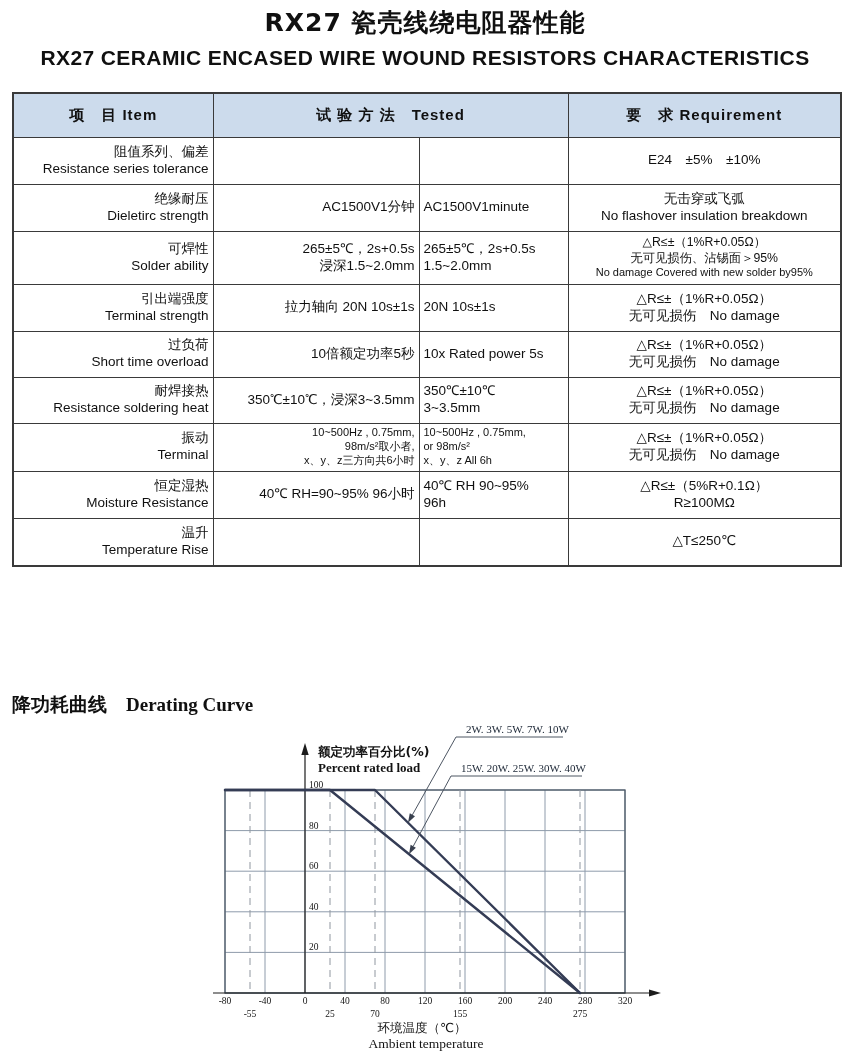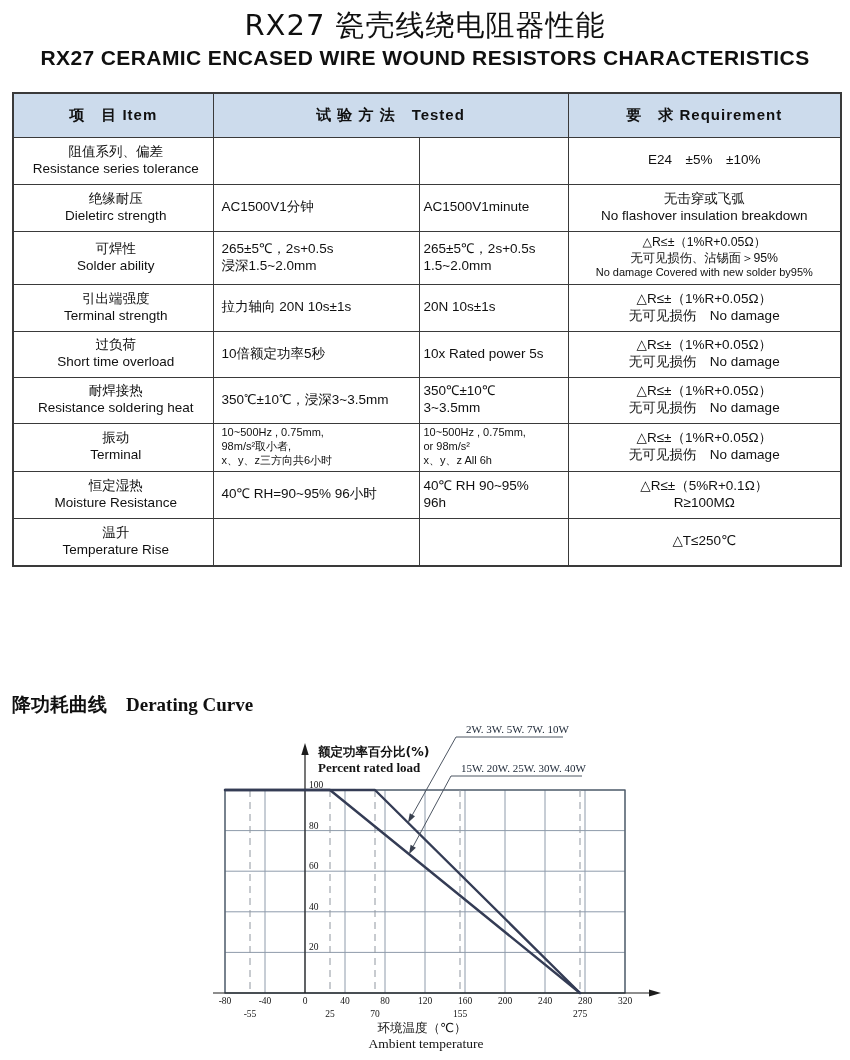--- a/index.html
+++ b/index.html
@@ -3,39 +3,39 @@
 <meta charset="utf-8">
 <style>
   * { box-sizing: border-box; }
   html,body { margin:0; padding:0; background:#ffffff; }
   .page {
     position:relative; width:850px; height:1060px; background:#ffffff;
     font-family:"Liberation Sans", sans-serif; color:#101010; overflow:hidden;
   }
   .title-cn {
     position:absolute; top:6px; left:0; width:100%; margin:0;
-    text-align:center; font-size:29px; font-weight:normal; letter-spacing:1px;
+    text-align:center; font-size:25px; font-weight:bold; letter-spacing:1px;
     font-family:"DejaVu Sans","Liberation Sans",sans-serif;
   }
   .title-en {
     position:absolute; top:46px; left:0; width:100%; margin:0;
     text-align:center; font-size:21px; font-weight:bold; letter-spacing:0.4px;
   }
   table.spec {
     position:absolute; top:92px; left:12px; width:828px;
     border-collapse:collapse; table-layout:fixed;
     border:2px solid #3a3a3a;
   }
   table.spec th, table.spec td { border:1px solid #3a3a3a; padding:0 4px; vertical-align:middle; }
   table.spec thead th {
     background:#ccdbec; font-size:15px; font-weight:bold; height:44px; letter-spacing:1px;
   }
   td { font-size:13.5px; line-height:1.25; }
-  .c-item { text-align:center; padding-left:9px !important; }
-  .c-mcn  { text-align:left; padding-left:8px !important; }
+  .c-item { text-align:right; padding-left:9px !important; }
+  .c-mcn  { text-align:right; padding-left:8px !important; }
   .c-men  { }
   .c-req  { text-align:center; }
   .sm { font-size:12.3px; }
   .xs { font-size:11px; }
   .chart-title {
     position:absolute; top:680px; left:0; width:100%; margin:12px;
     text-align:left; font-size:19px; font-weight:bold;
     font-family:Liberation Serif, serif;
   }
   svg.chart { position:absolute; top:710px; left:0; }

